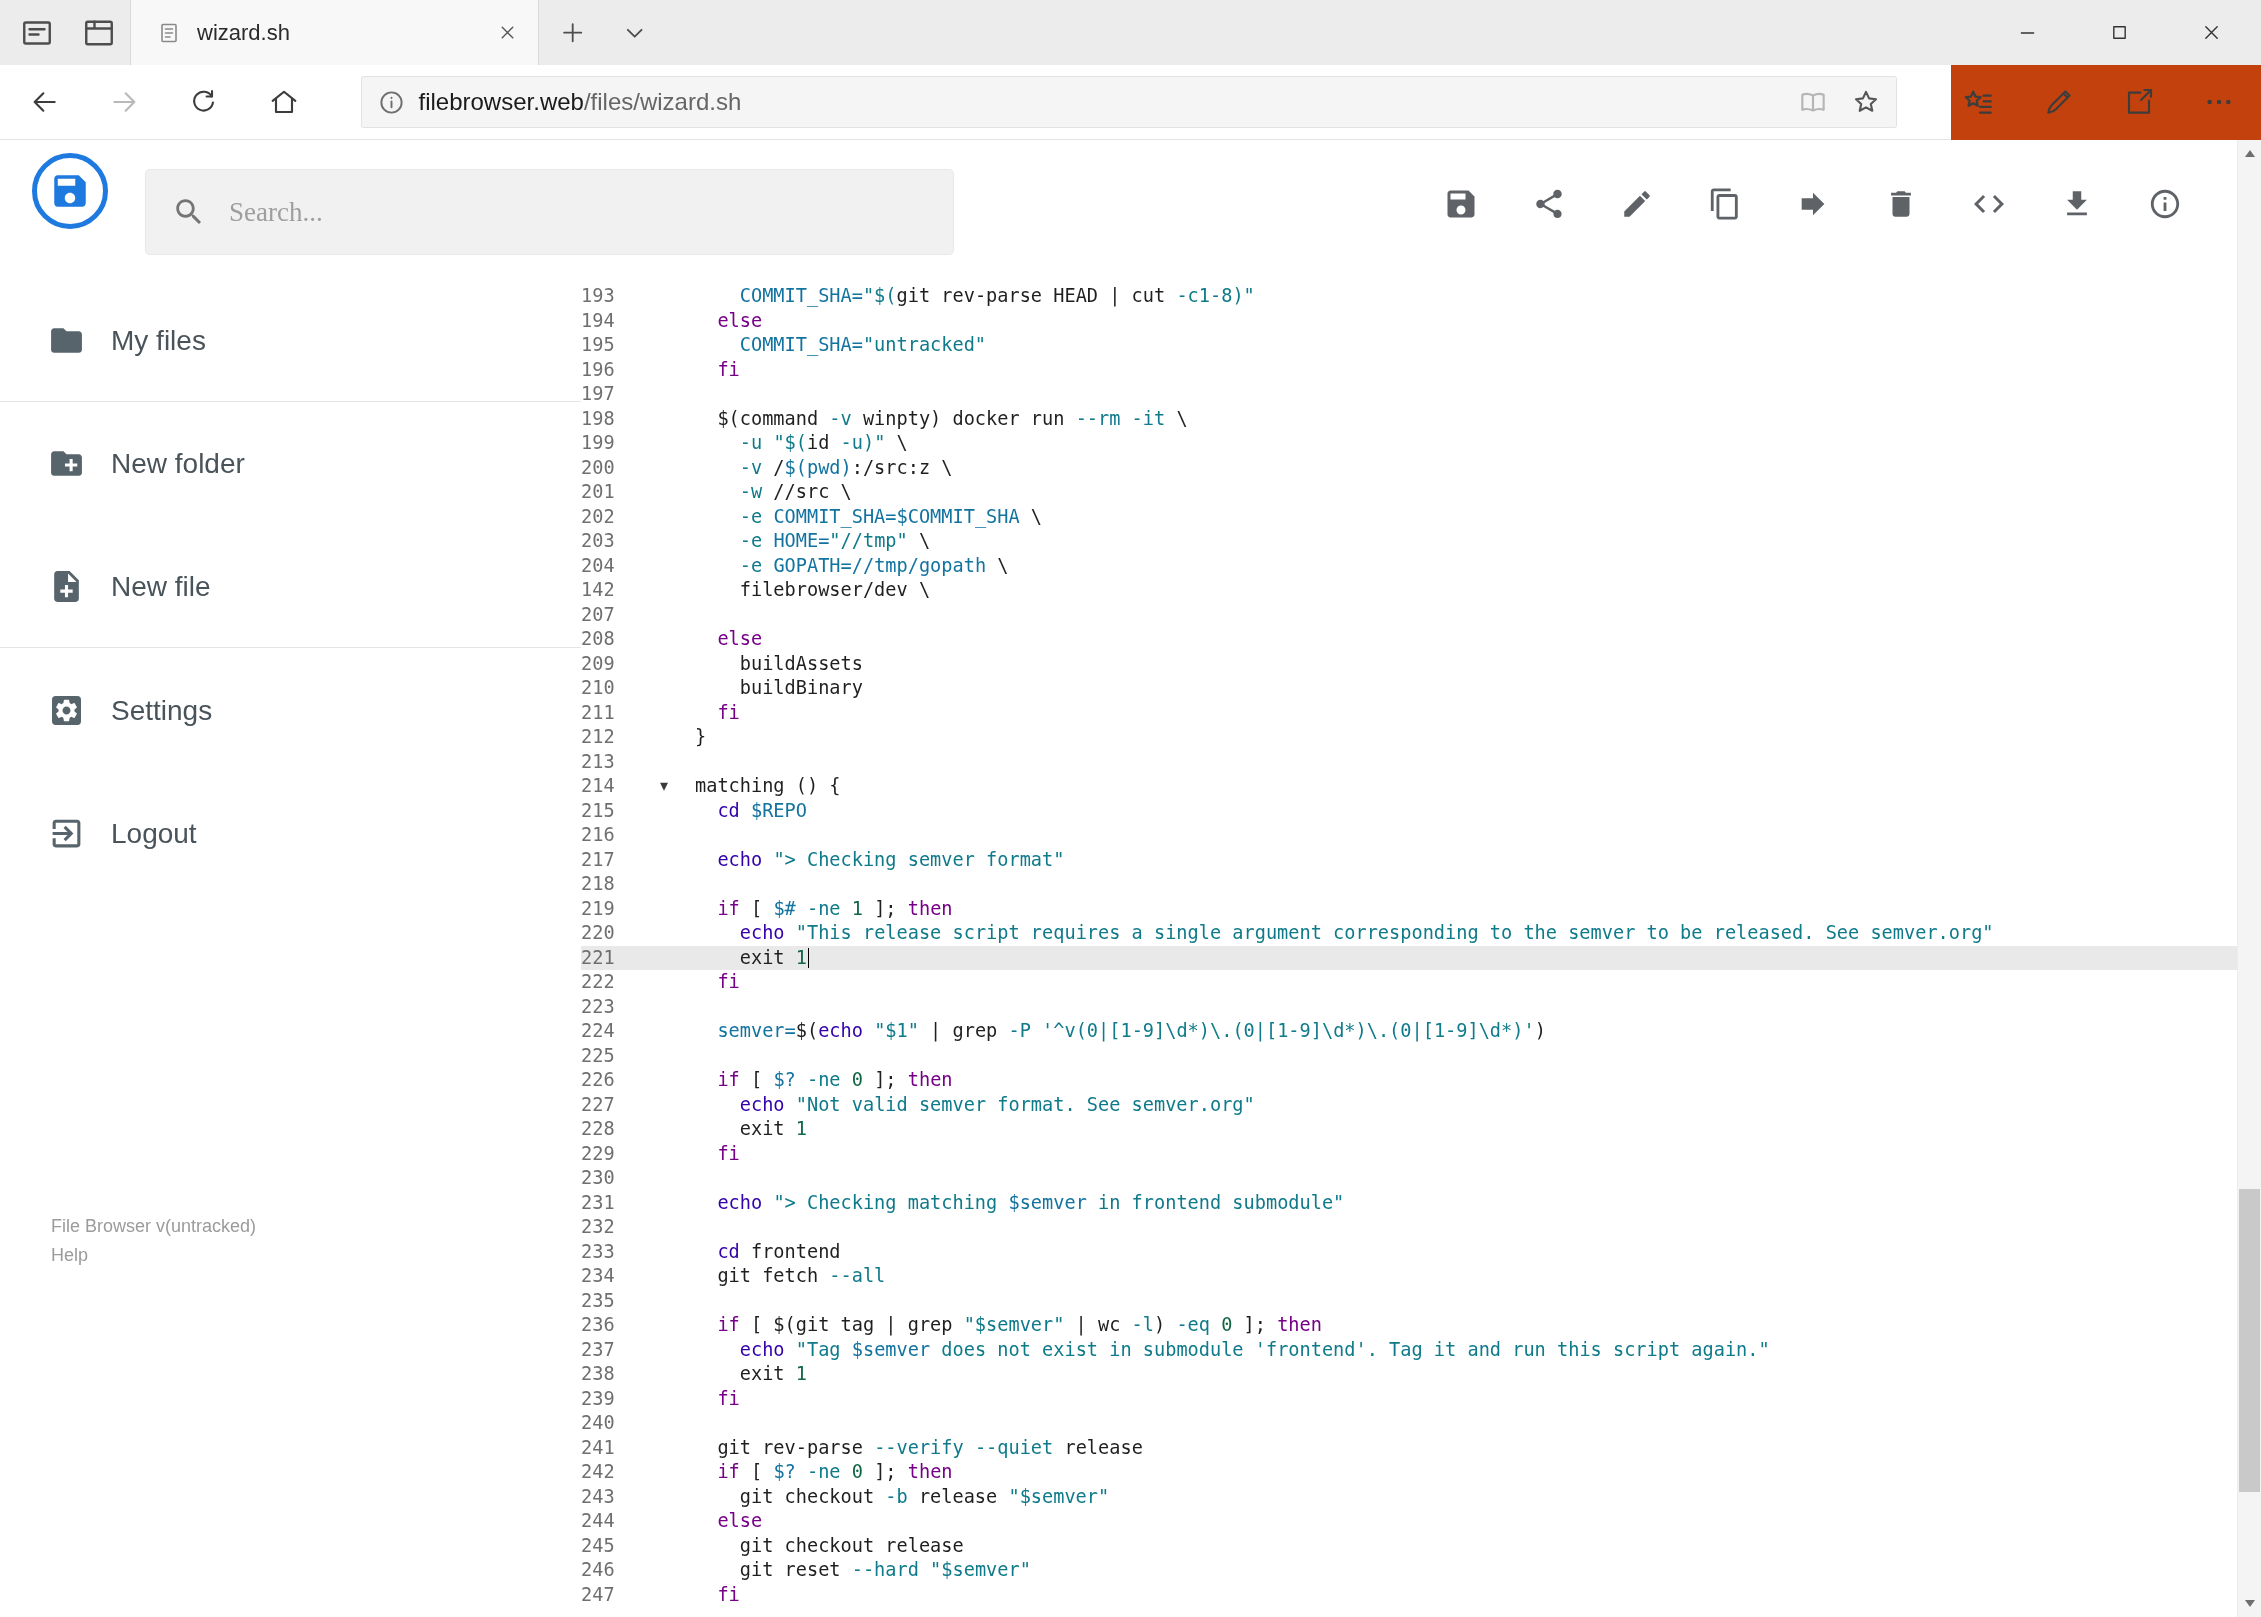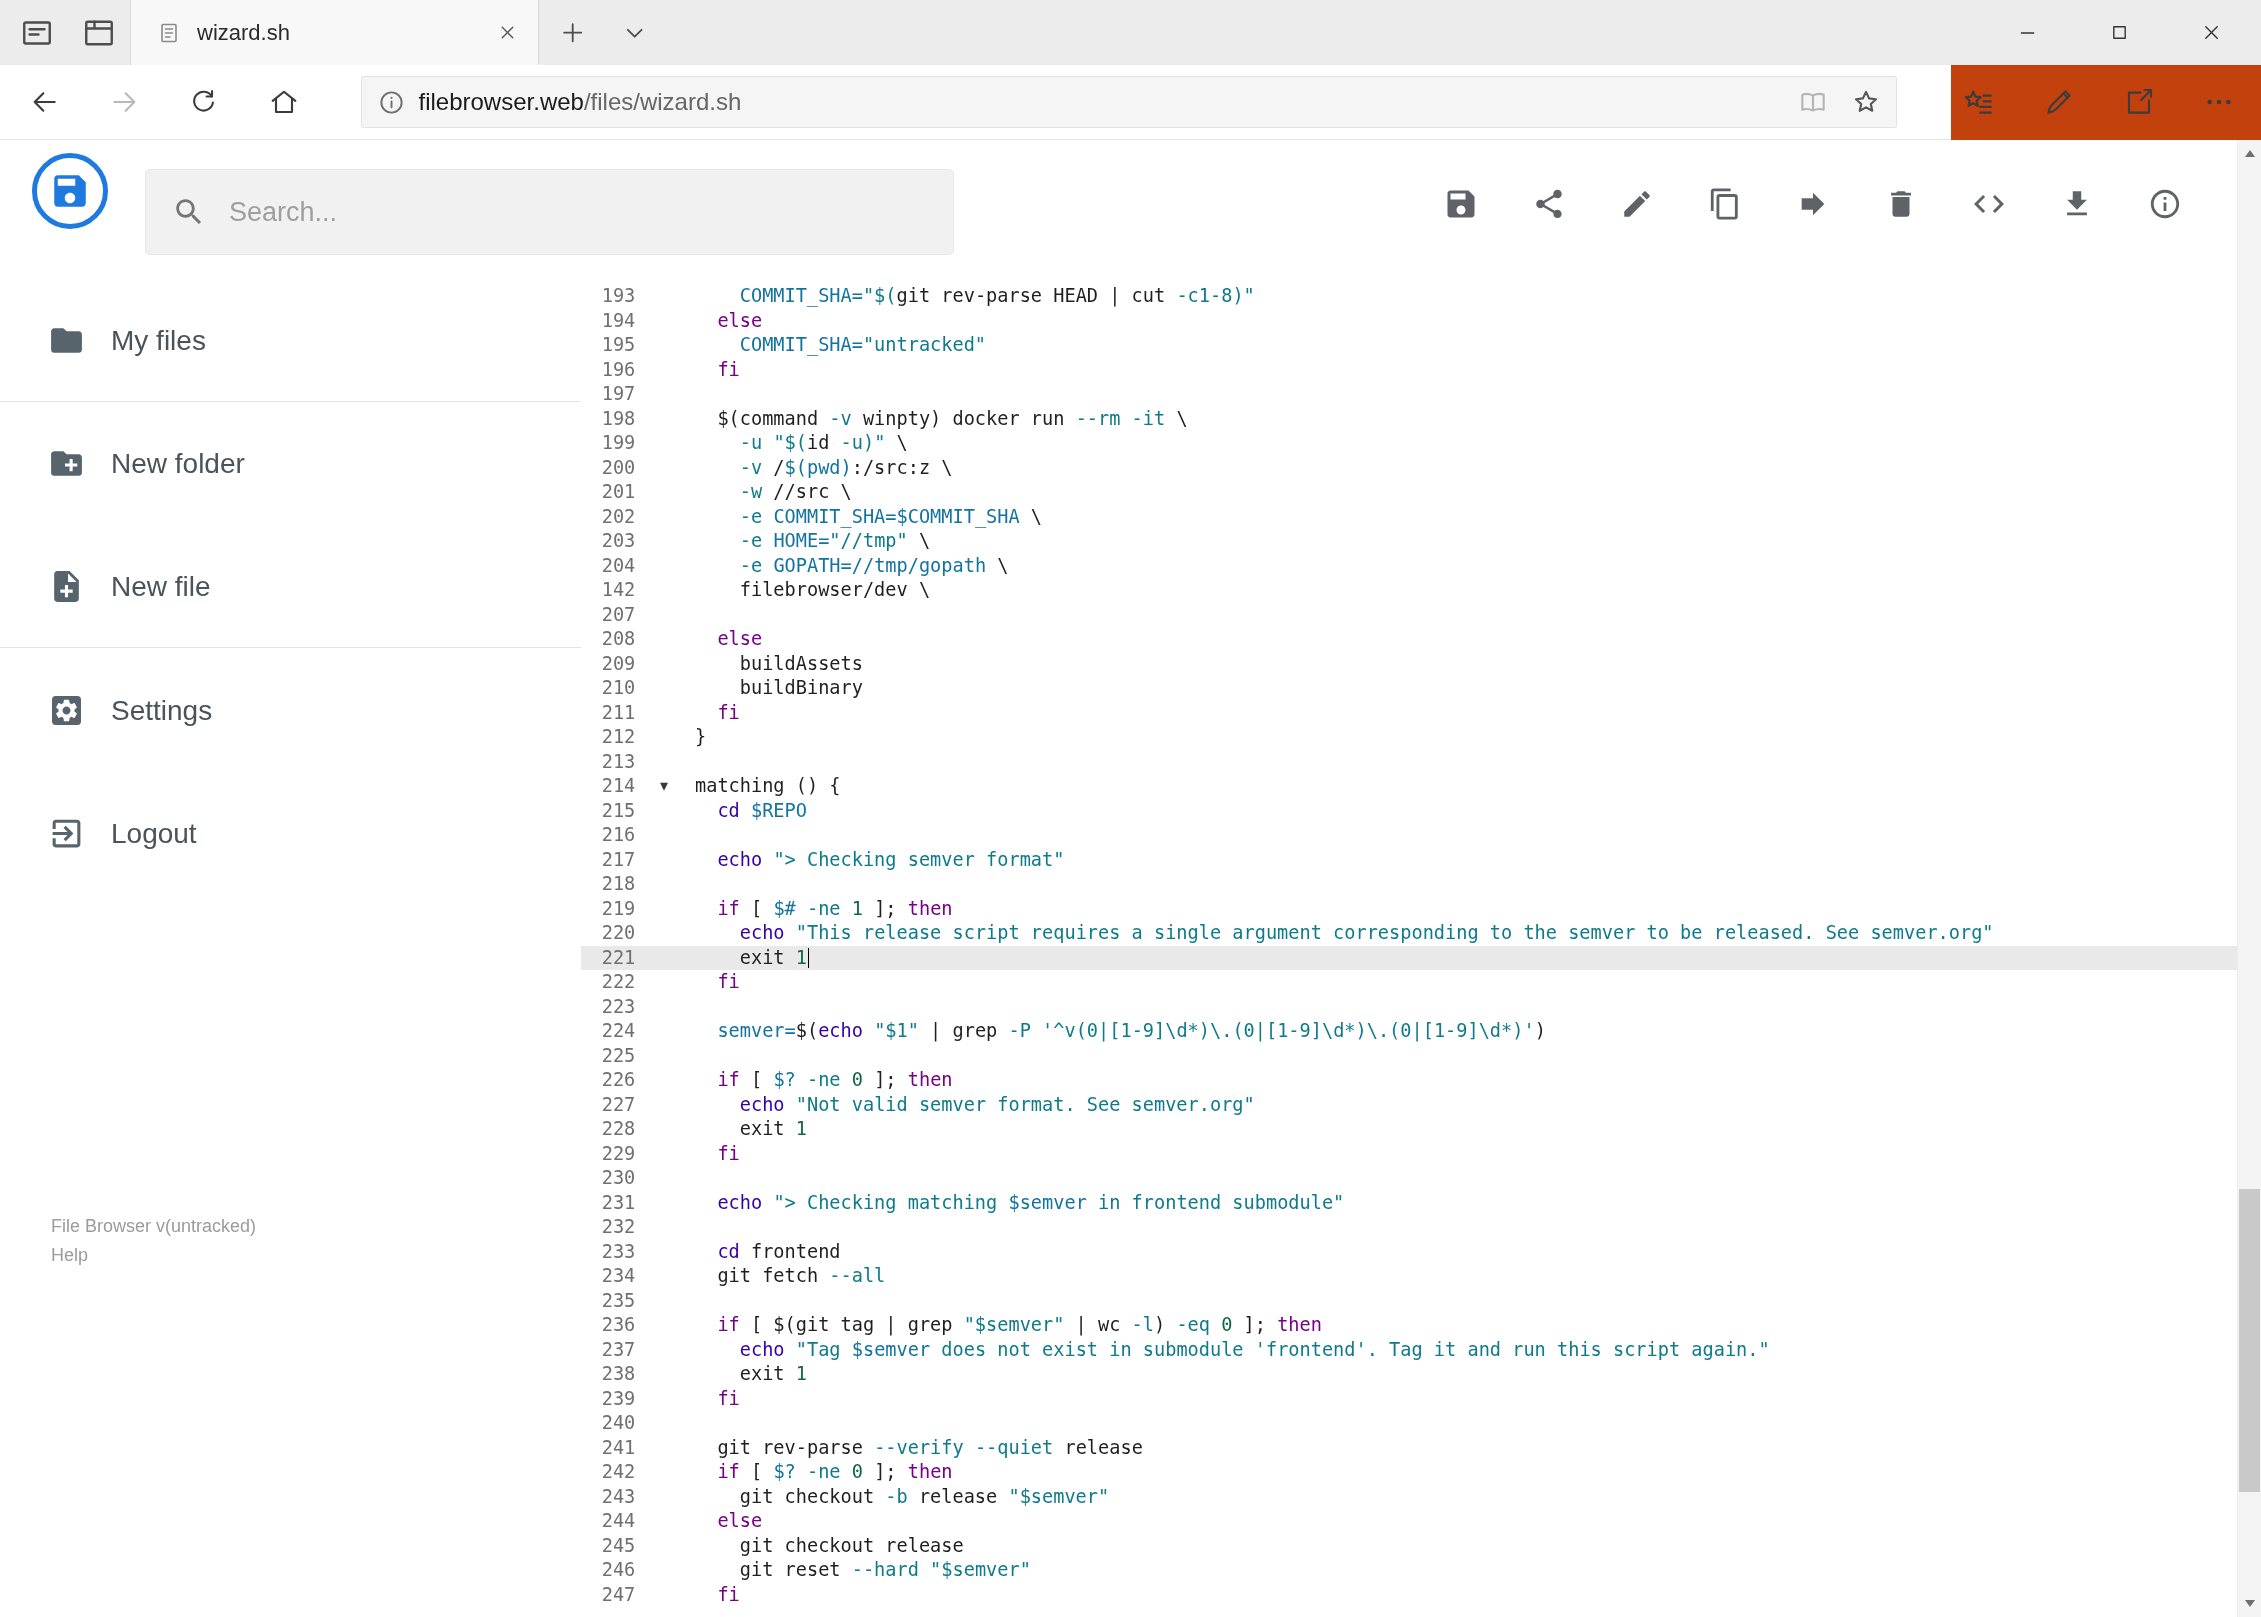--- a/index.html
+++ b/index.html
@@ -30,39 +30,39 @@
   .ab-right{display:flex;align-items:center;margin-right:14.5px}
   .ab-right>*{margin-left:21px}
   .bookico{color:#b5b5b5}
   .starico{color:#565656}
 
   
   .appheader{position:absolute;left:0;top:140px;width:2261px;height:127px;background:#fff;border-bottom:0.8px solid #e8e8e8;box-sizing:border-box}
   .logo{position:absolute;left:32px;top:13px;width:66px;height:66px;border:5.7px solid #1f7ae0;border-radius:50%;background:#fff;display:flex;align-items:center;justify-content:center;color:#1f7ae0}
   .searchbox{position:absolute;left:145px;top:29px;width:809px;height:86px;background:#f1f1f1;border:0.8px solid #e7e7e7;border-radius:4.8px;box-sizing:border-box;display:flex;align-items:center}
   .searchbox .mag{margin-left:26px;display:flex;color:#757575}
-  .searchbox input{flex:1;margin-left:21px;border:0;background:transparent;outline:none;font-size:27px;color:#444;font-family:Liberation Sans, sans-serif}
+  .searchbox input{flex:1;margin-left:21px;border:0;background:transparent;outline:none;font-size:27px;color:#444;font-family:Liberation Serif, serif}
   .searchbox input::placeholder{color:#9e9e9e}
   .actions{position:absolute;right:78px;top:0;height:127px;display:flex;align-items:center;gap:52px}
   .act{width:36px;height:36px;display:flex;align-items:center;justify-content:center;color:#5f6368}
 
   
   .sidebar{position:absolute;left:0;top:266px;width:581px;bottom:0;background:#fff}
   .sb-item{position:absolute;left:0;width:581px;height:81px;display:flex;align-items:center;color:#49535a}
   .sb-item .ic{margin-left:48px;display:flex;color:#57646c}
   .sb-item .lb{margin-left:26px;font-size:28px}
   .sb-div{position:absolute;left:0;width:581px;height:0.8px;background:#e4e4e4}
   .sb-foot{position:absolute;left:51px;top:946px;font-size:18px;color:#9b9b9b;line-height:29px}
   .sb-foot .help{display:block;color:#9b9b9b;text-decoration:none}
 
   
   .editor{position:absolute;left:581px;top:266px;right:24px;bottom:0;background:#fff;overflow:hidden;padding-top:18px}
   .cm-line{display:flex;height:24.5px;line-height:24.5px;font-family:"DejaVu Sans Mono",monospace;font-size:18.6px;white-space:pre}
   .cm-line.active{background:#e9e9e9}
-  .gut{width:75px;flex:none;text-align:center;color:#6f6f6f}
+  .gut{width:75px;flex:none;text-align:left;color:#6f6f6f}
   .fold{width:39px;flex:none;padding-left:4px;box-sizing:border-box;color:#3a3a3a;font-family:"DejaVu Sans",sans-serif;font-size:16px}
   .code{flex:1;color:#1f1f1f}
   .t-p{color:#1f1f1f}
   .t-k{color:#770088}
   .t-b{color:#3300aa}
   .t-s{color:#0e7a8a}
   .t-a{color:#0e7a8a}
   .t-v{color:#1273a0}
   .t-d{color:#1273a0}
   .t-n{color:#116644}

